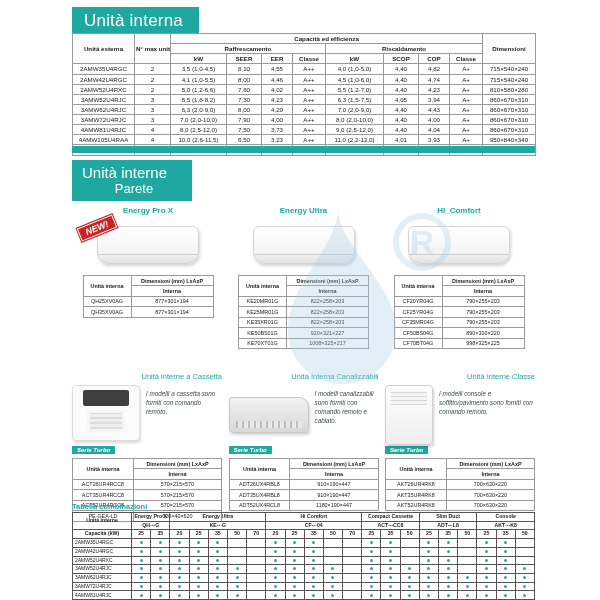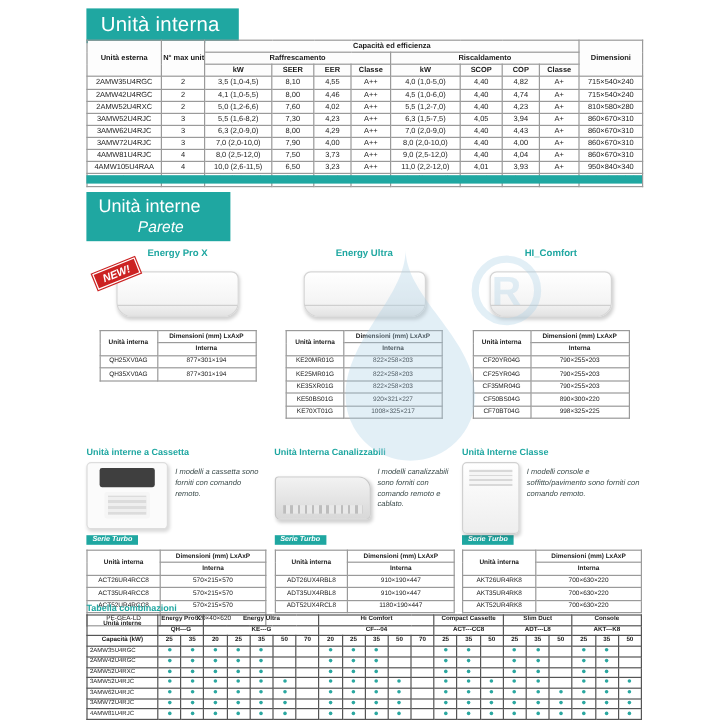--- a/index.html
+++ b/index.html
@@ -12,39 +12,39 @@
   .outdoor-table{position:absolute;left:72px;top:33px;width:463px;border-collapse:collapse;
                  table-layout:fixed;font-size:6.2px;line-height:1.15;}
   .outdoor-table th,.outdoor-table td{border:0.5px solid #9a9a9a;text-align:center;
                  padding:1px 1px;overflow:hidden;white-space:nowrap;}
   .outdoor-table th{font-weight:bold;background:#fdfdfd;}
   .divider{position:absolute;left:72px;top:146px;width:463px;height:7px;background:#1fa7a1;}
   
   .indoor-banner{position:absolute;left:72px;top:160px;width:104px;background:#1fa7a1;
                  color:#fff;padding:4px 6px 5px 10px;}
   .indoor-banner .l1{font-size:15px;}
-  .indoor-banner .l2{font-size:13px;font-style:italic;text-align:center;}
+  .indoor-banner .l2{font-size:13px;text-align:center;}
   .wall-row{position:absolute;left:72px;top:200px;width:463px;display:flex;justify-content:space-between;}
   .wall-card{width:152px;display:flex;flex-direction:column;align-items:center;}
   .wall-name{color:#1fa7a1;font-weight:bold;font-size:8px;margin:6px 0 4px 0;}
   .wall-img-zone{position:relative;height:52px;width:100%;display:flex;align-items:center;justify-content:center;}
   .ac-unit{width:100px;height:36px;background:linear-gradient(180deg,#ffffff 0%,#f4f4f4 70%,#e3e3e3 100%);
            border:0.5px solid #d5d5d5;border-radius:6px 6px 12px 12px;box-shadow:1px 2px 3px rgba(0,0,0,.18);}
   .ac-unit .vent{margin-top:27px;height:3px;border-top:0.5px solid #cfcfcf;}
   .new-badge{position:absolute;left:6px;top:2px;background:#cc2222;color:#fff;font-weight:bold;
              font-style:italic;font-size:9px;padding:1px 6px;transform:rotate(-22deg);
              border:1px solid #fff;box-shadow:0 0 0 1px #cc2222;}
   .unit-table{border-collapse:collapse;table-layout:fixed;font-size:5.4px;line-height:1.2;margin-top:4px;}
   .unit-table th,.unit-table td{border:0.5px solid #9a9a9a;text-align:center;padding:1.5px 2px;
              overflow:hidden;white-space:nowrap;}
   .unit-table th{font-weight:bold;}
   
   .special-row{position:absolute;left:72px;top:368px;width:463px;display:flex;justify-content:space-between;}
   .special-card{width:150px;display:flex;flex-direction:column;}
-  .special-title{color:#1fa7a1;font-weight:bold;font-size:7.5px;text-align:left;margin:4px 0 4px 0;}
+  .special-title{color:#1fa7a1;font-weight:normal;font-size:7.5px;text-align:right;margin:4px 0 4px 0;}
   .special-body{display:flex;align-items:flex-start;height:58px;}
   .special-desc{font-size:6.3px;font-style:italic;color:#3c4c4c;line-height:1.45;padding:4px 2px 0 6px;flex:1;}
   .series-tag{display:inline-block;align-self:flex-start;background:#1fa7a1;color:#fff;
               font-size:6px;font-weight:bold;font-style:italic;padding:1px 5px;margin:3px 0 0 0;}
   
   .pic-cassette{width:66px;height:54px;background:#fbfbfb;border:0.5px solid #ddd;border-radius:4px;
                 box-shadow:1px 2px 3px rgba(0,0,0,.15);position:relative;flex:none;}
   .pic-cassette .dark{position:absolute;left:10px;top:4px;right:10px;height:16px;background:#3f3f3f;border-radius:2px;}
   .pic-cassette .grill{position:absolute;left:14px;top:24px;right:14px;bottom:8px;background:#e9e9e9;
                 border:3px solid #f6f6f6;border-radius:2px;background-image:repeating-linear-gradient(0deg,#dcdcdc 0 2px,#efefef 2px 5px);}

